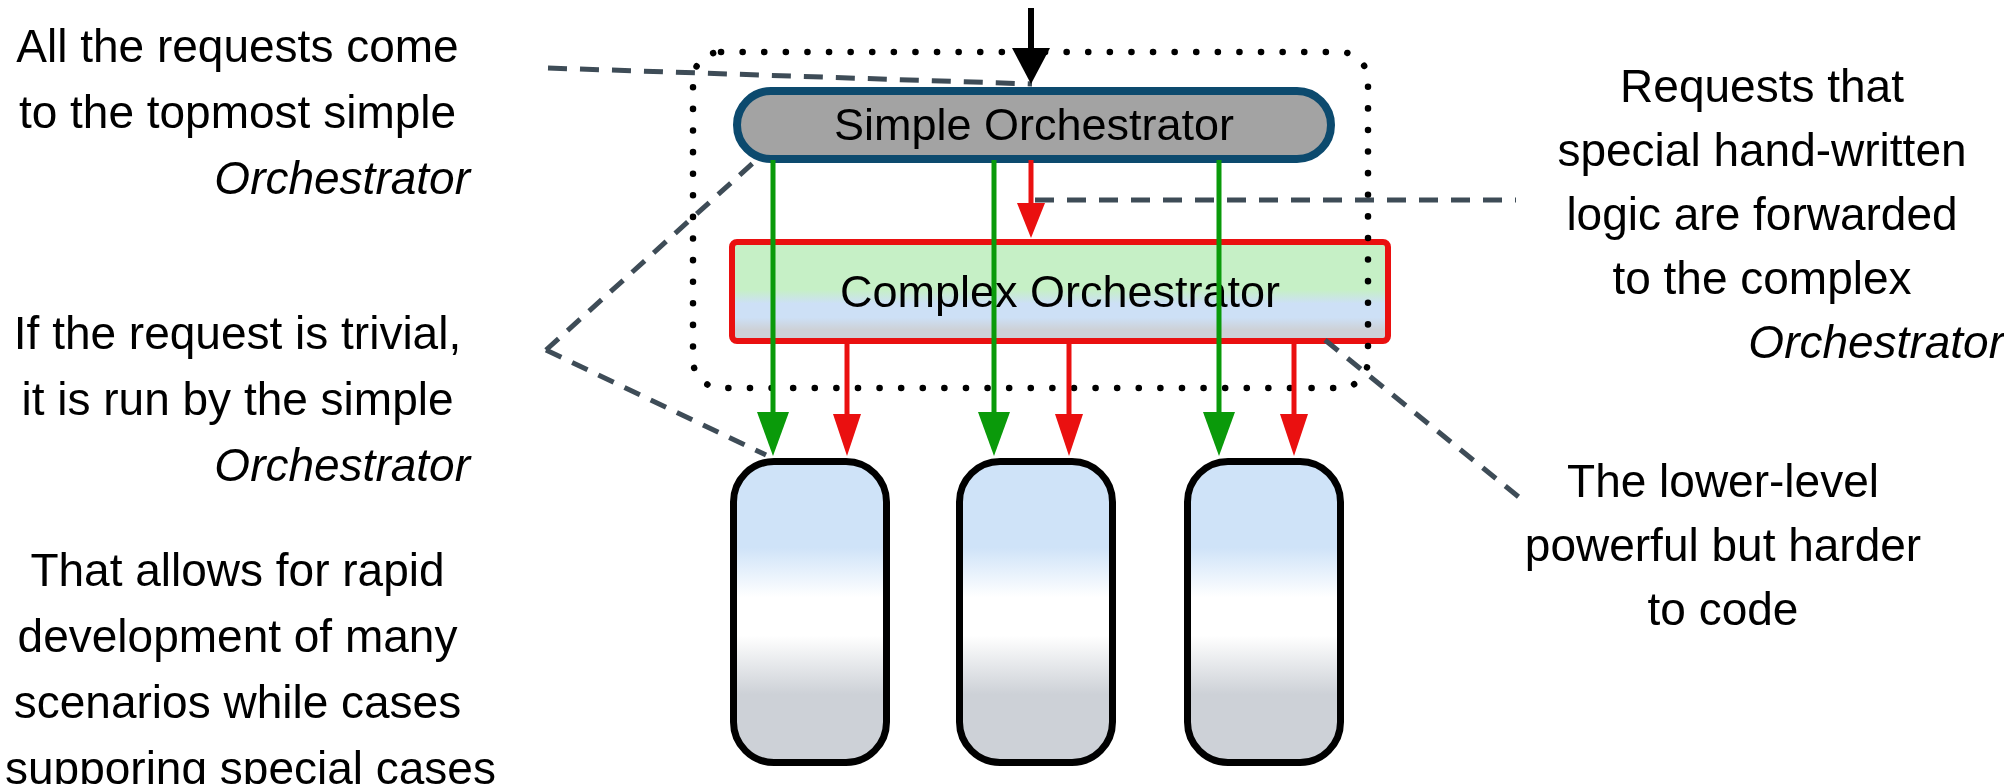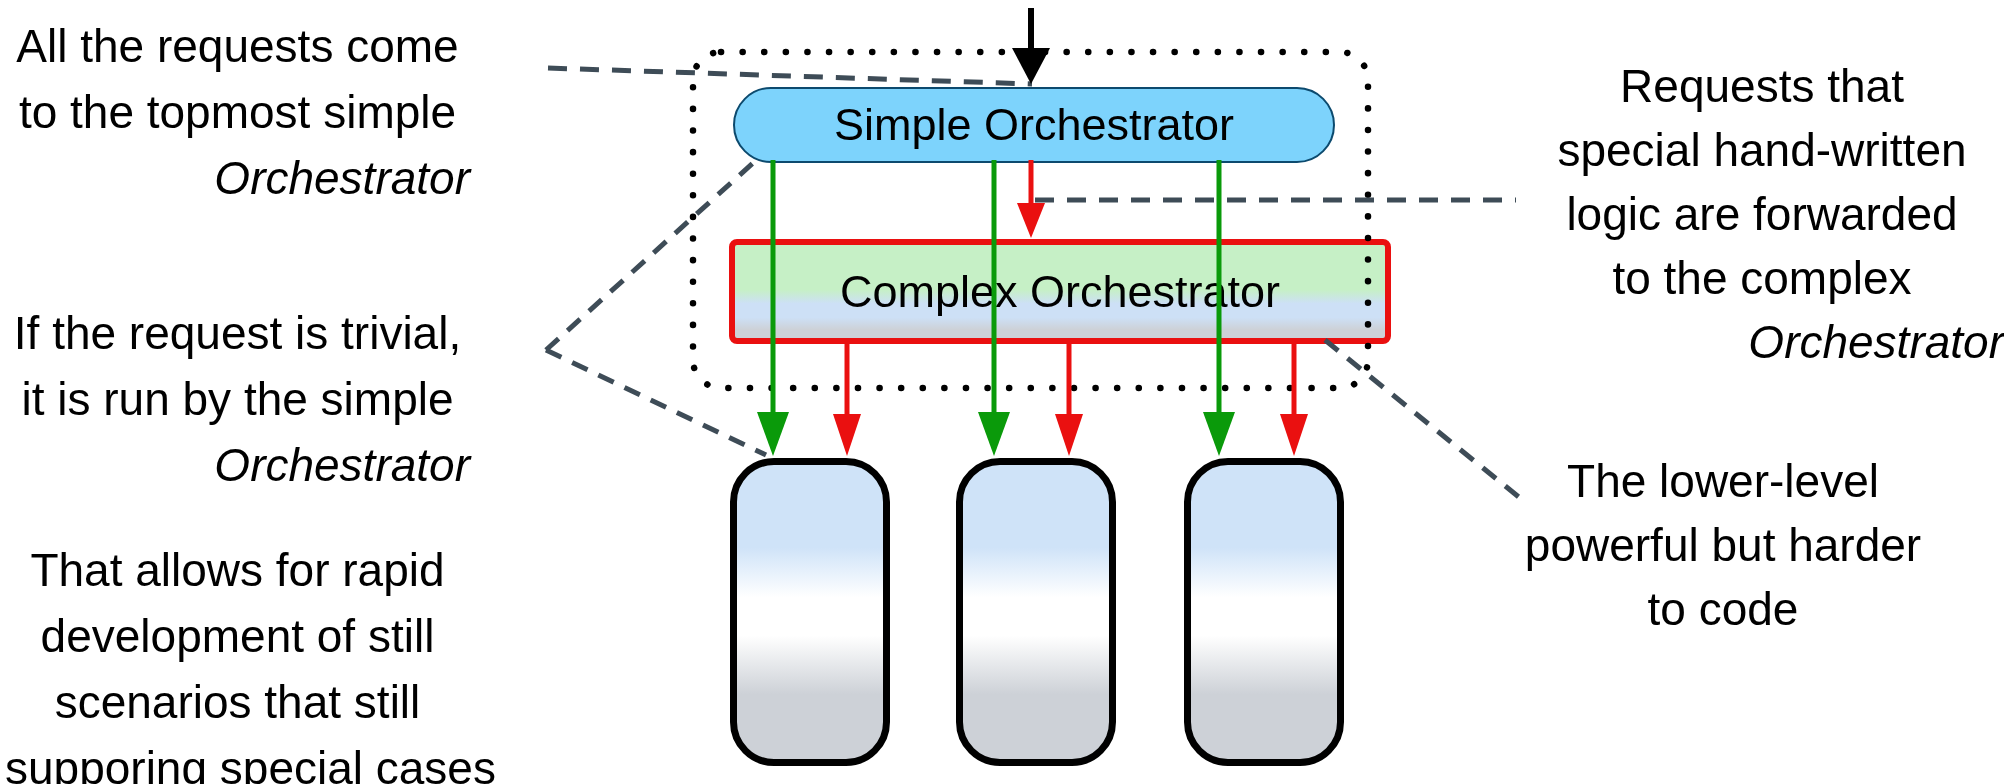--- a/index.html
+++ b/index.html
@@ -22,23 +22,23 @@
   .txt.right-col{line-height:64px;}
   .italic{font-style:italic;text-align:right;}
   .node{
     position:absolute;
     box-sizing:border-box;
     display:flex;align-items:center;justify-content:center;
     font-size:45px;
   }
   #simple-box{
     left:733px;top:87px;width:602px;height:76px;
-    border:2px solid #0c4a6e;
+    border:8px solid #0c4a6e;
     border-radius:40px;
-    background:#7dd3fc;
+    background:#a3a3a3;
     z-index:1;
   }
   #complex-box{
     left:729px;top:239px;width:662px;height:105px;
     border:6px solid #ea1010;
     border-radius:8px;
     background:linear-gradient(180deg,#c6f0c6 0%,#c6f0c6 48%,#cde0f6 63%,#cde0f6 78%,#cdd1d7 91%,#cdd1d7 100%);
     z-index:1;
     text-align:center;
   }
@@ -72,22 +72,22 @@
   </div>
 
   <div class="txt" style="left:5px;top:256px;width:465px;margin-top:44px;">
     <div>If the request is trivial,</div>
     <div>it is run by the simple</div>
     <div class="italic">Orchestrator</div>
   </div>
 
   <div class="txt" style="left:5px;top:537px;width:465px;">
     <div>That allows for rapid</div>
-    <div>development of still</div>
-    <div>scenarios that still</div>
+    <div>development of many</div>
+    <div>scenarios while cases</div>
     <div>supporing special cases</div>
   </div>
 
   <div class="txt right-col" style="left:1520px;top:54px;width:484px;">
     <div>Requests that</div>
     <div>special hand-written</div>
     <div>logic are forwarded</div>
     <div>to the complex</div>
     <div class="italic">Orchestrator</div>
   </div>

